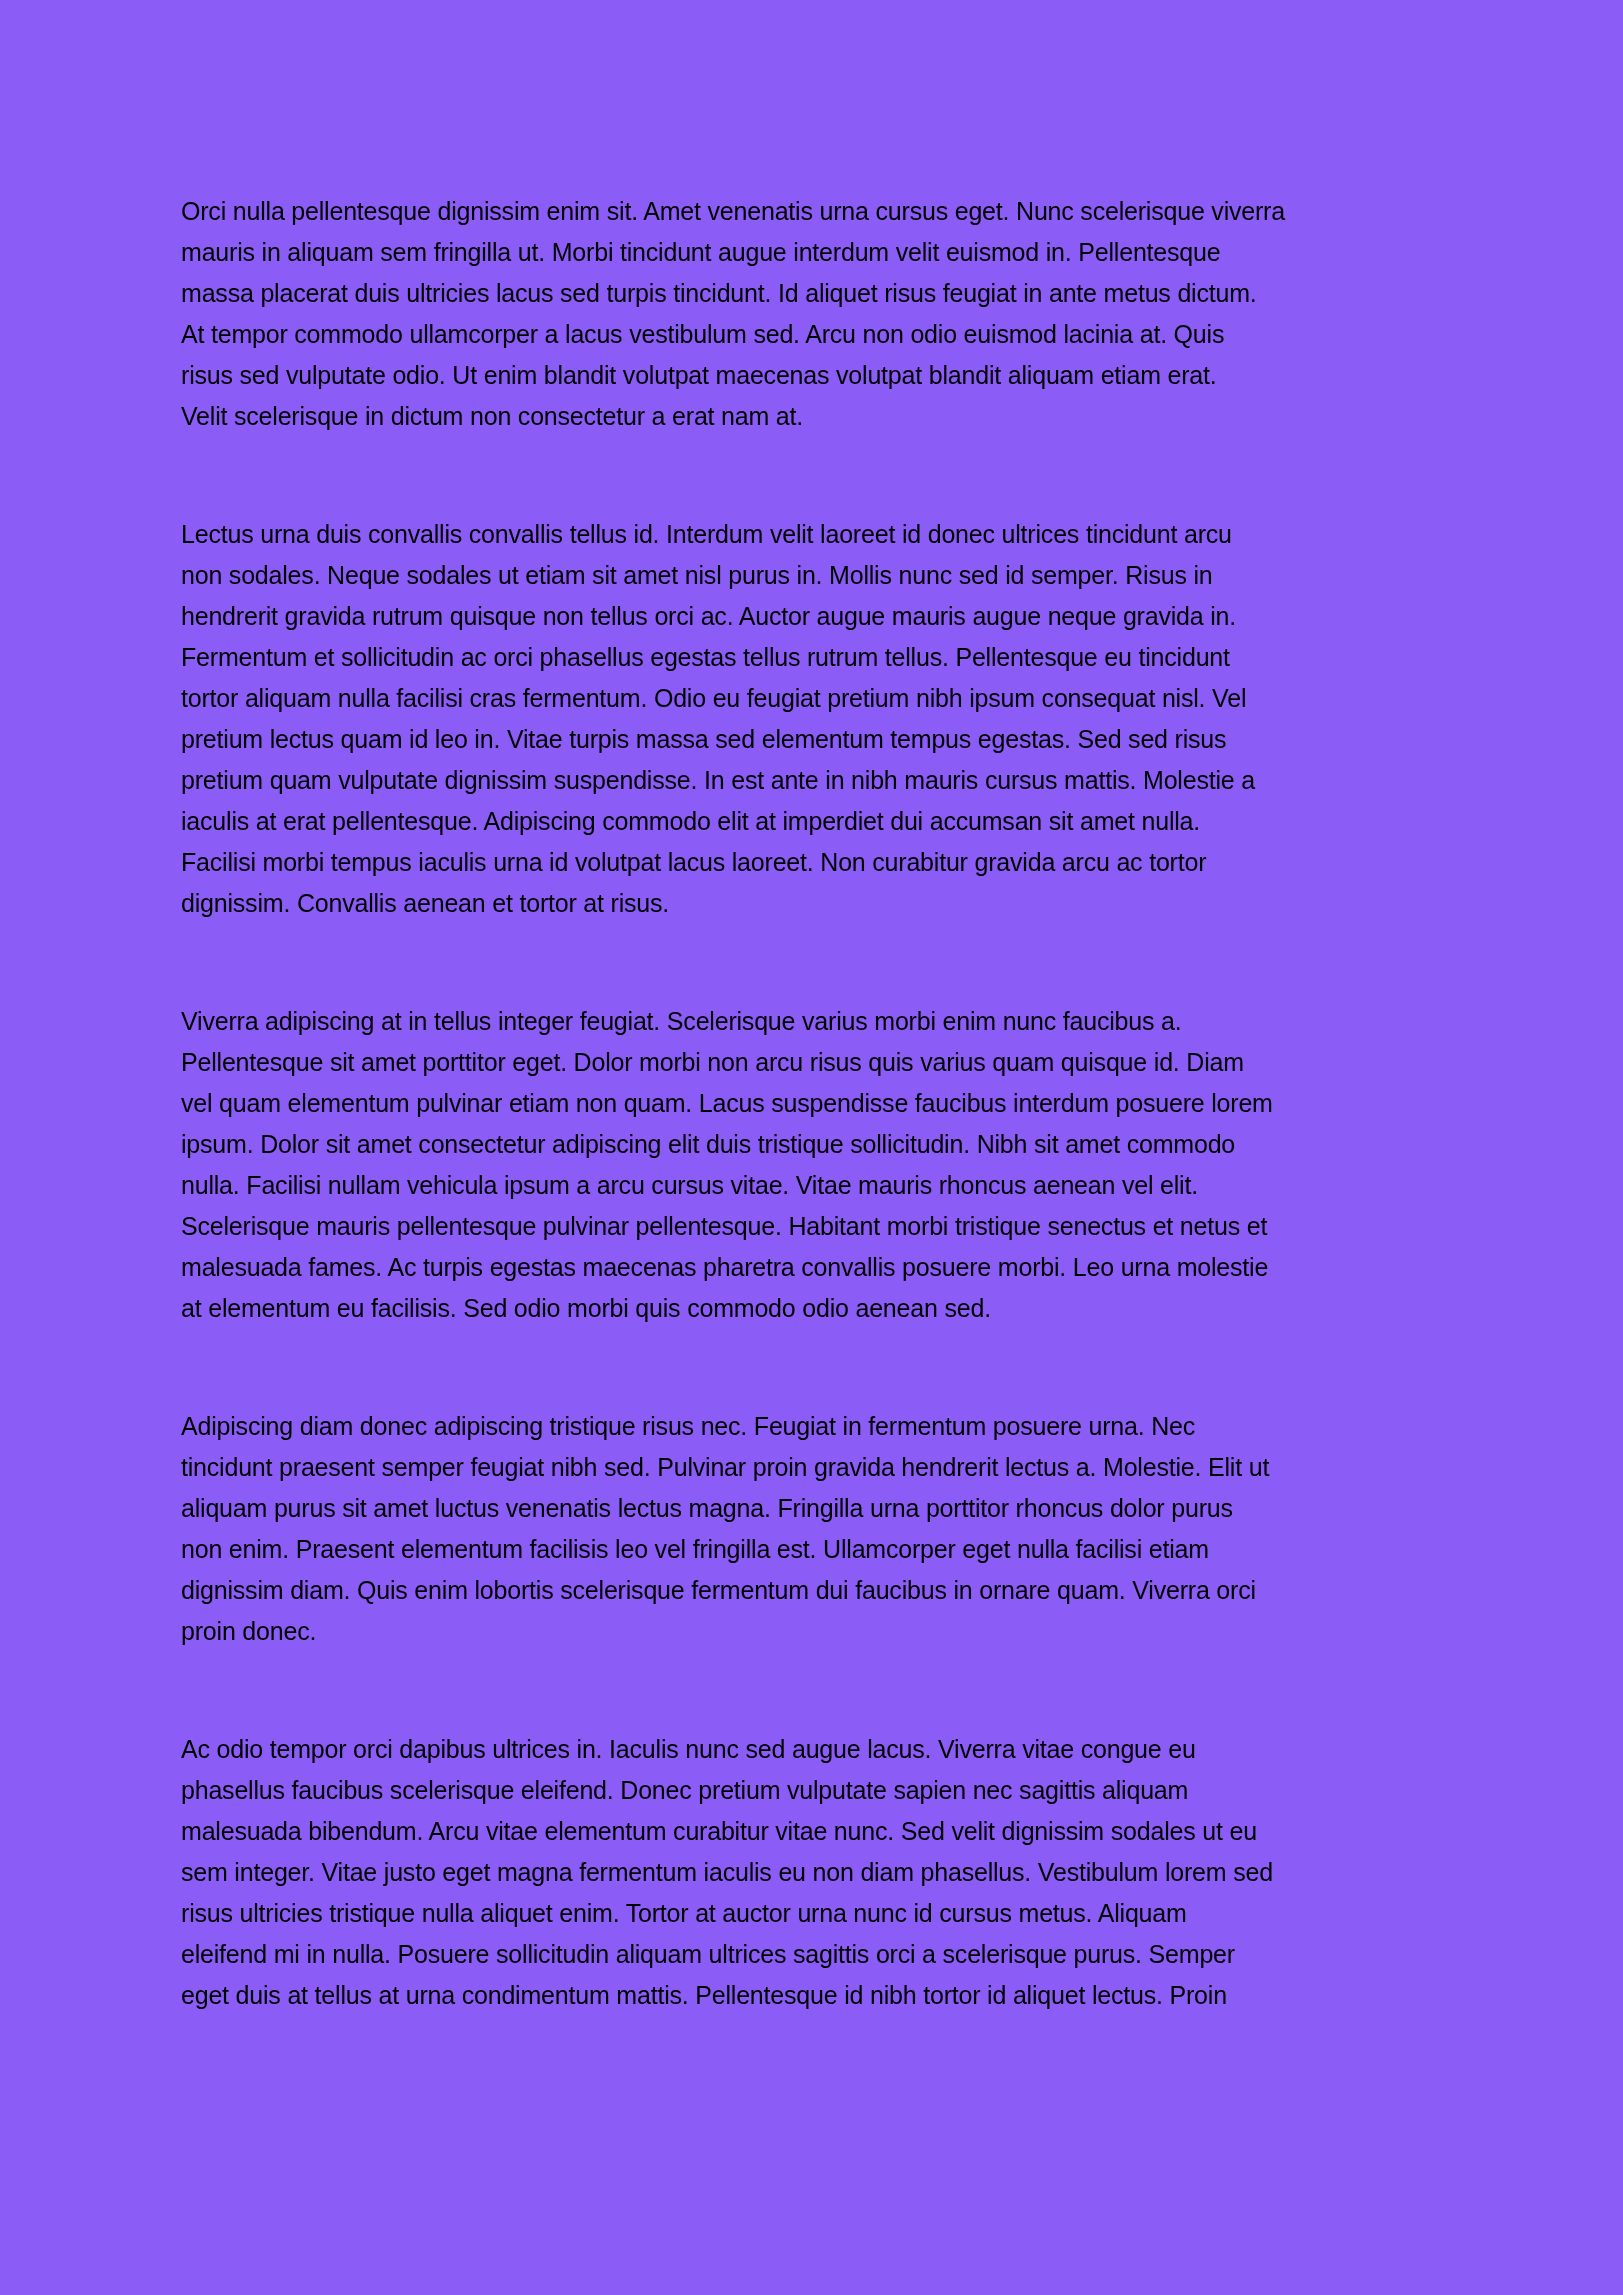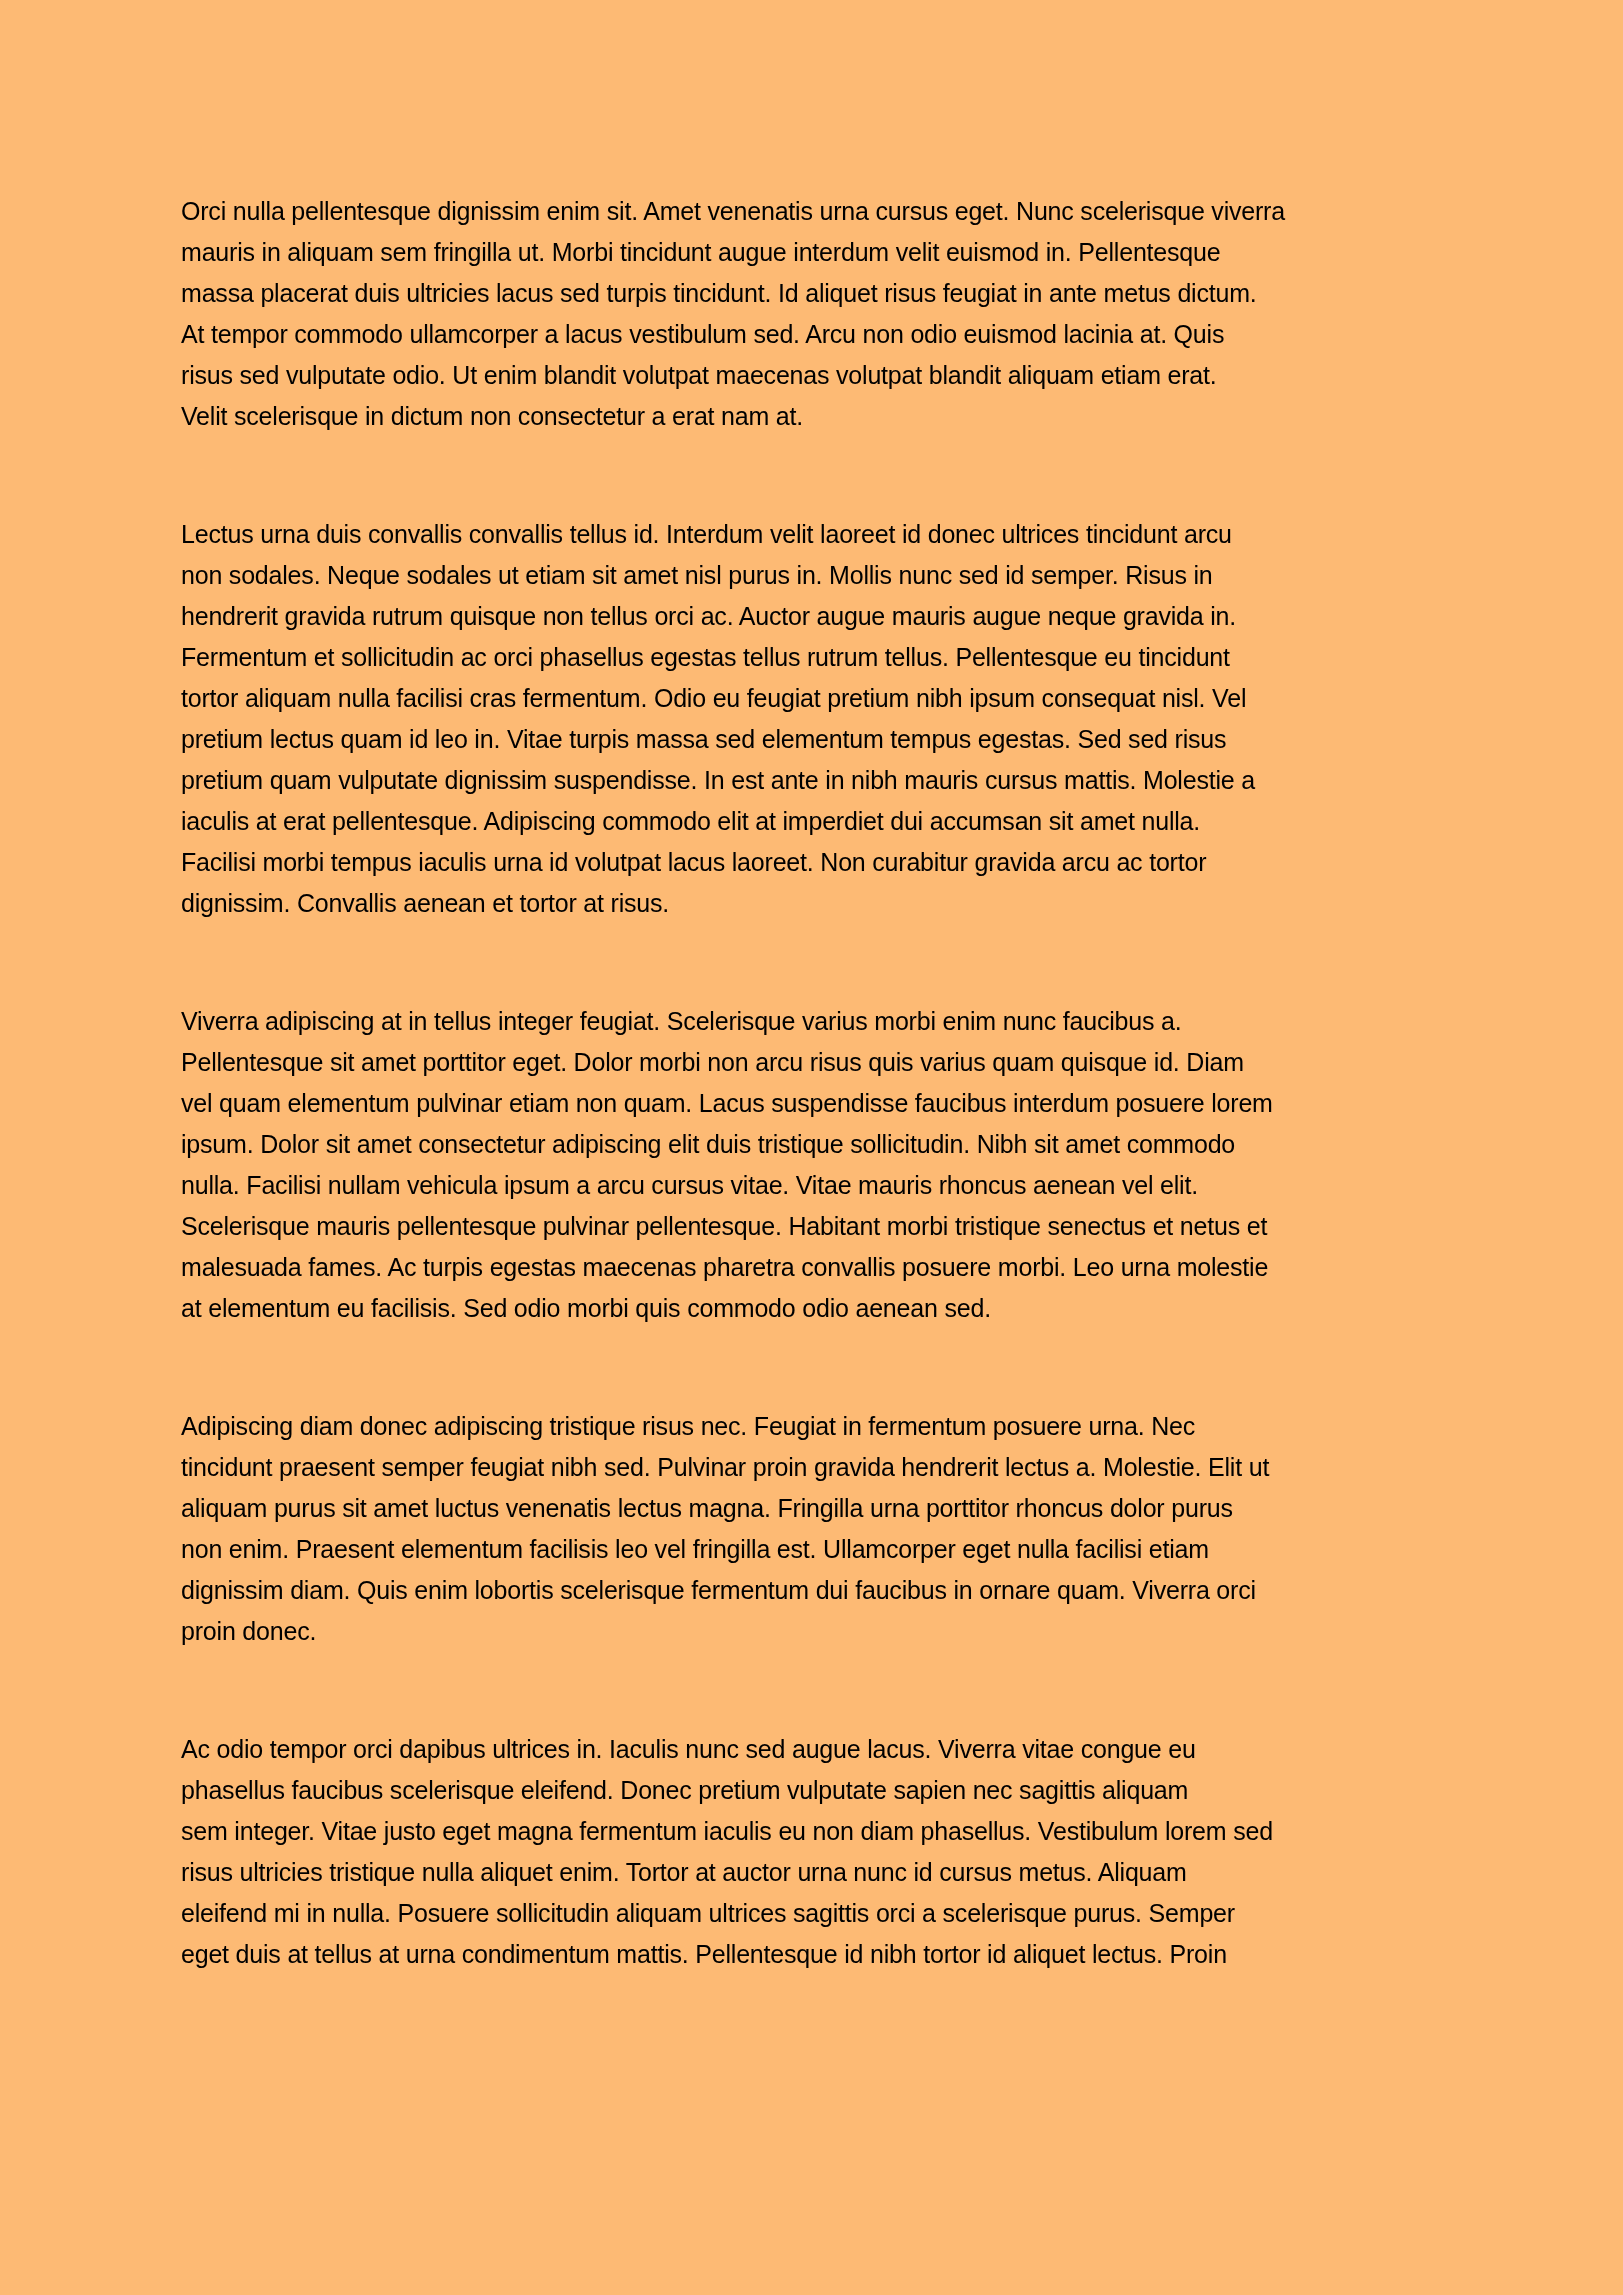--- a/index.html
+++ b/index.html
@@ -31,21 +31,21 @@
     text-align: left;
   }
   .line {
     display: block;
     white-space: nowrap;
   }
 </style>
 </head>
 <body>
 
-<div class="page" style="background: #fdba74;">
+<div class="page" style="background: #8b5cf6;">
   <main class="doc-body" style="color: rgb(0, 0, 0);">
       <p class="para">
         <span class="line">Orci nulla pellentesque dignissim enim sit. Amet venenatis urna cursus eget. Nunc scelerisque viverra</span>
         <span class="line">mauris in aliquam sem fringilla ut. Morbi tincidunt augue interdum velit euismod in. Pellentesque</span>
         <span class="line">massa placerat duis ultricies lacus sed turpis tincidunt. Id aliquet risus feugiat in ante metus dictum.</span>
         <span class="line">At tempor commodo ullamcorper a lacus vestibulum sed. Arcu non odio euismod lacinia at. Quis</span>
         <span class="line">risus sed vulputate odio. Ut enim blandit volutpat maecenas volutpat blandit aliquam etiam erat.</span>
         <span class="line">Velit scelerisque in dictum non consectetur a erat nam at.</span>
       </p>
       <p class="para">
@@ -74,20 +74,21 @@
         <span class="line">Adipiscing diam donec adipiscing tristique risus nec. Feugiat in fermentum posuere urna. Nec</span>
         <span class="line">tincidunt praesent semper feugiat nibh sed. Pulvinar proin gravida hendrerit lectus a. Molestie. Elit ut</span>
         <span class="line">aliquam purus sit amet luctus venenatis lectus magna. Fringilla urna porttitor rhoncus dolor purus</span>
         <span class="line">non enim. Praesent elementum facilisis leo vel fringilla est. Ullamcorper eget nulla facilisi etiam</span>
         <span class="line">dignissim diam. Quis enim lobortis scelerisque fermentum dui faucibus in ornare quam. Viverra orci</span>
         <span class="line">proin donec.</span>
       </p>
       <p class="para">
         <span class="line">Ac odio tempor orci dapibus ultrices in. Iaculis nunc sed augue lacus. Viverra vitae congue eu</span>
         <span class="line">phasellus faucibus scelerisque eleifend. Donec pretium vulputate sapien nec sagittis aliquam</span>
+        <span class="line">malesuada bibendum. Arcu vitae elementum curabitur vitae nunc. Sed velit dignissim sodales ut eu</span>
         <span class="line">sem integer. Vitae justo eget magna fermentum iaculis eu non diam phasellus. Vestibulum lorem sed</span>
         <span class="line">risus ultricies tristique nulla aliquet enim. Tortor at auctor urna nunc id cursus metus. Aliquam</span>
         <span class="line">eleifend mi in nulla. Posuere sollicitudin aliquam ultrices sagittis orci a scelerisque purus. Semper</span>
         <span class="line">eget duis at tellus at urna condimentum mattis. Pellentesque id nibh tortor id aliquet lectus. Proin</span>
       </p>
     </main>
 </div>
 
 
 </body></html>

